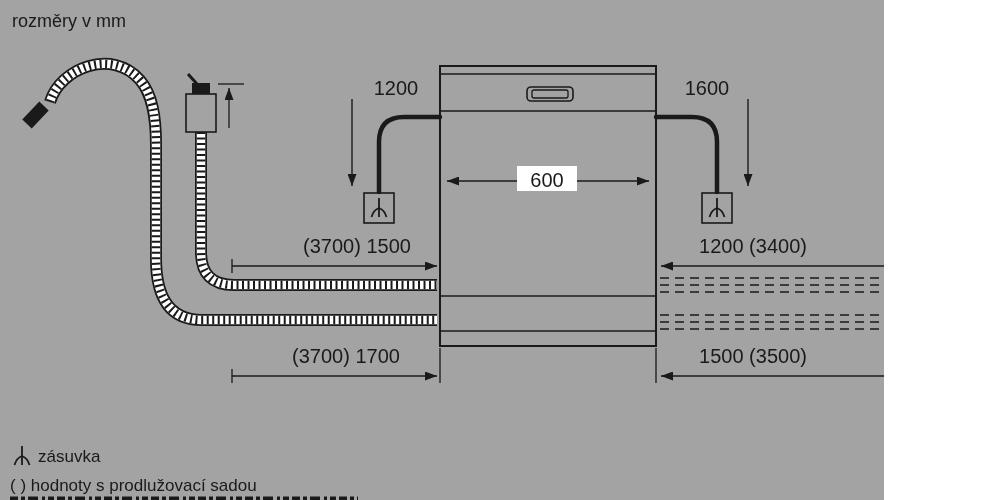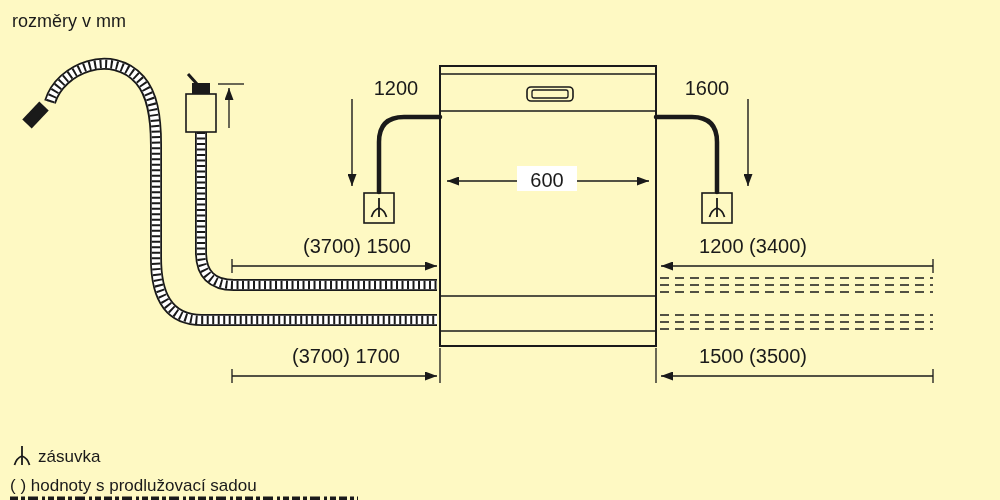--- a/index.html
+++ b/index.html
@@ -1,16 +1,16 @@
 <!DOCTYPE html>
 <html><head>
 <meta charset="utf-8">
 <style>
   html,body{margin:0;padding:0;background:#fff;}
-  .stage{position:relative;width:1000px;height:500px;background:#fef9c3;overflow:hidden;}
+  .stage{position:relative;width:884px;height:500px;background:#a3a3a3;overflow:hidden;}
   svg{display:block;}
   text{fill:#1a1a1a;font-family:"Liberation Sans",sans-serif;}
   .dim{font-size:20px;}
   .lbl{font-size:17px;}
   .ttl{font-size:18px;}
   .s{stroke:#1a1a1a;fill:none;}
   .w1{stroke-width:1.3;}
   .w14{stroke-width:1.4;}
   .w16{stroke-width:1.6;}
   .w2{stroke-width:2;}

